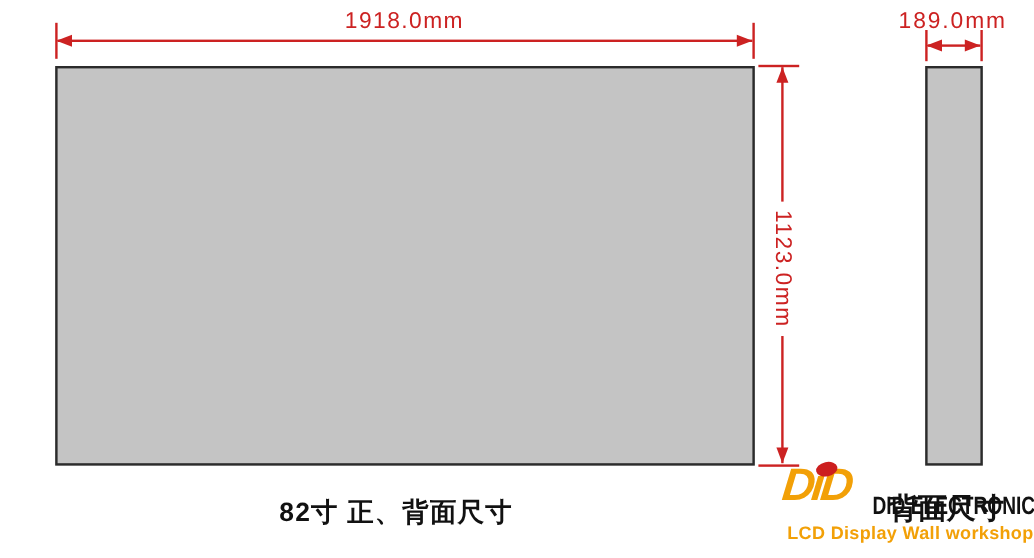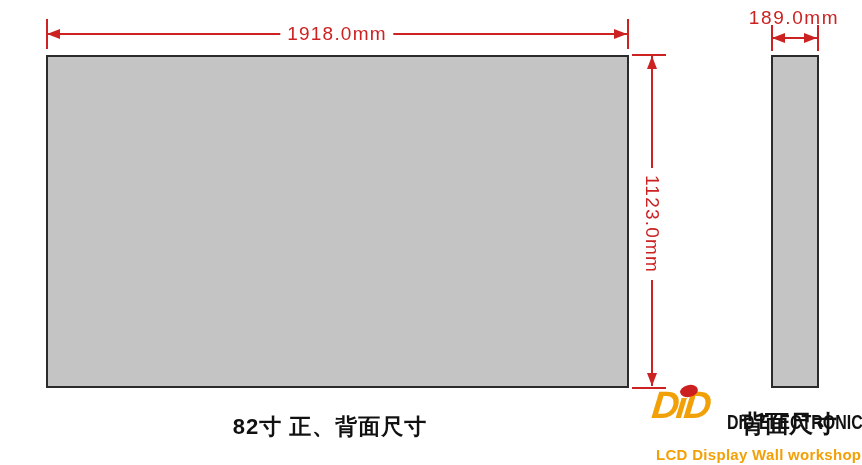--- a/index.html
+++ b/index.html
@@ -48,37 +48,37 @@
   .logo-dot{
     position:absolute;left:28px;top:-1px;width:18px;height:12px;background:#cc1f1f;
     border-radius:50%;transform:rotate(-12deg);
   }
   .company-name{
     position:absolute;left:727px;top:410px;color:#111;font-size:21px;font-weight:800;
     transform:scaleX(0.76);transform-origin:left top;white-space:nowrap;z-index:1;
   }
   .company-tagline{
     position:absolute;left:656px;top:436px;color:#f2a007;font-size:15px;font-weight:800;
-    white-space:nowrap;letter-spacing:0.3px;z-index:2;margin-top:10px;
+    white-space:nowrap;letter-spacing:0.3px;z-index:2;
   }
 </style>
 </head>
 <body>
 
 <div class="stage">
 
   <div class="panel front-panel"></div>
 
   <div>
     <div class="dim ext-v" style="left:46px;top:19px;"></div>
     <div class="dim ext-v" style="left:627px;top:19px;"></div>
     <div class="dim line-h" style="left:48px;top:33px;width:579px;"></div>
     <div class="ah ah-left" style="left:47px;top:28.5px;"></div>
     <div class="ah ah-right" style="left:614px;top:28.5px;"></div>
-    <div class="dim-label center-xy" style="left:337px;top:34px;">1918.0mm</div>
+    <div class="dim-label center-xy" style="left:337px;top:18px;">1918.0mm</div>
   </div>
 
   <div>
     <div class="dim ext-h" style="left:632px;top:54px;"></div>
     <div class="dim ext-h" style="left:632px;top:387px;"></div>
     <div class="dim line-v" style="left:651px;top:56px;height:330px;"></div>
     <div class="ah ah-up" style="left:647px;top:56px;"></div>
     <div class="ah ah-down" style="left:647px;top:373px;"></div>
     <div class="dim-label rot90" style="left:652px;top:224px;">1123.0mm</div>
   </div>

